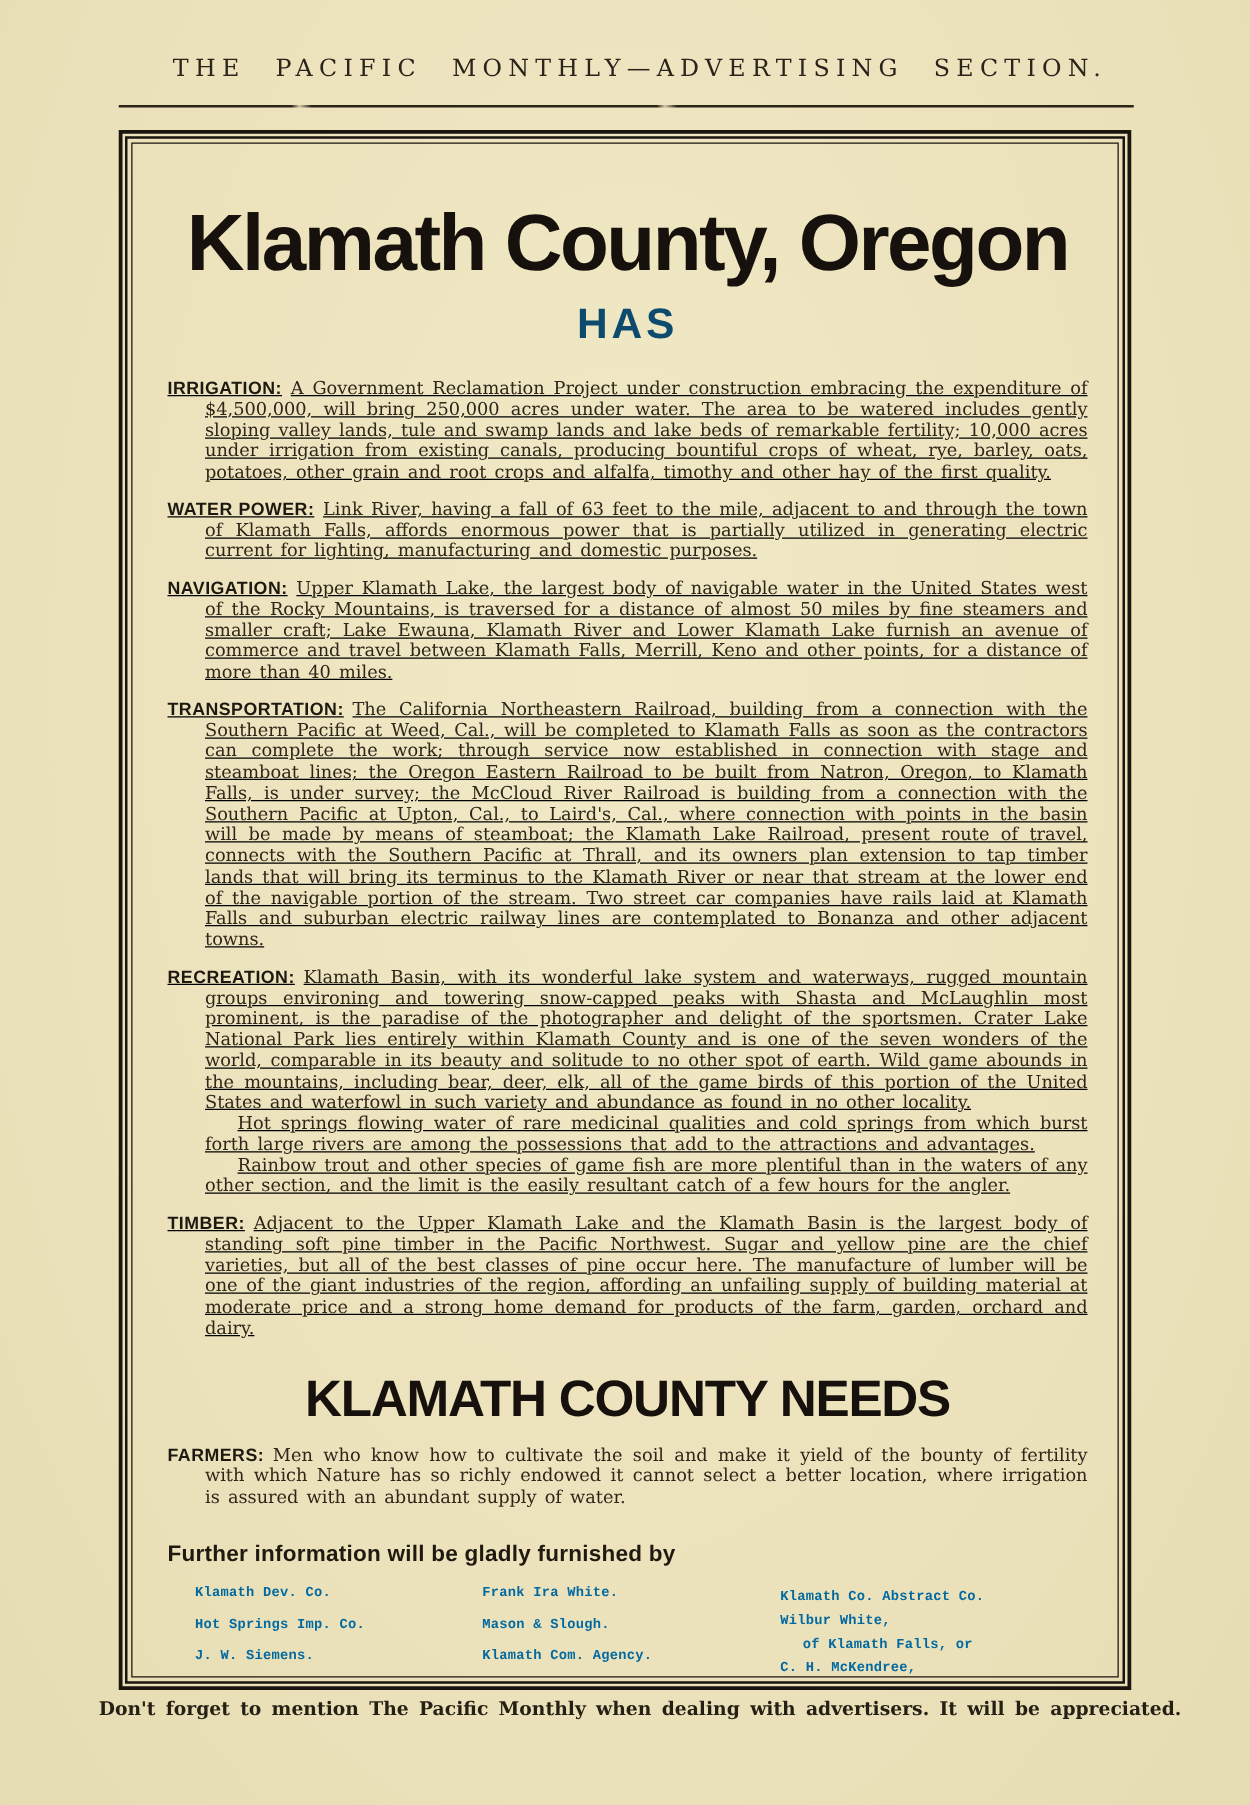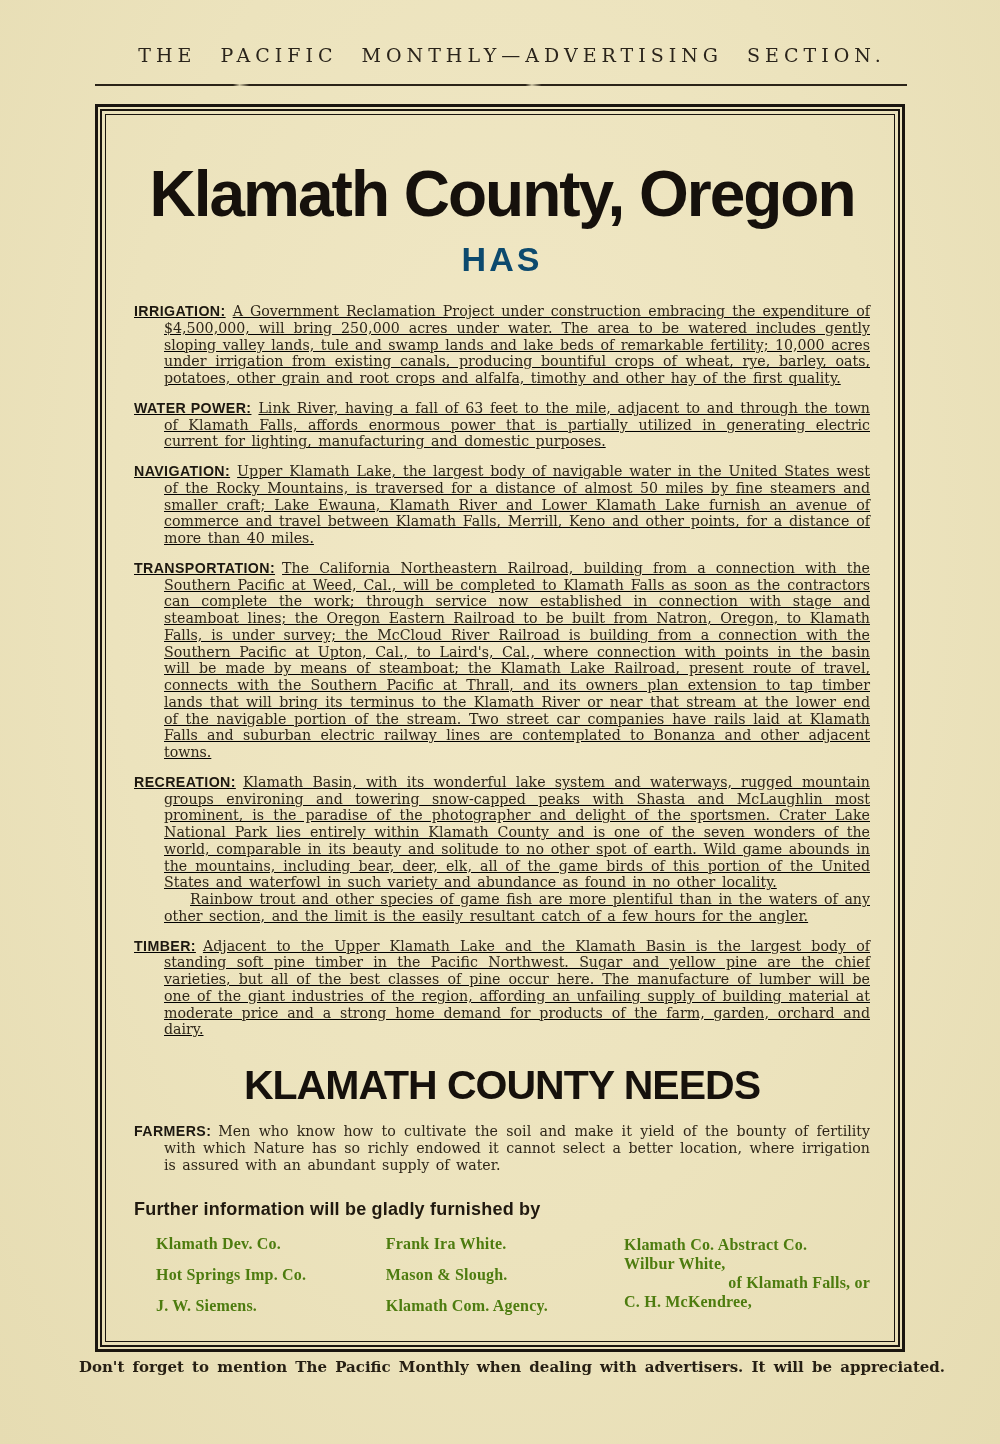--- a/index.html
+++ b/index.html
@@ -53,27 +53,27 @@
     font-family:"Liberation Sans", sans-serif;font-weight:700;
     font-size:41px;letter-spacing:-1px;color:#16110c;
   }
   .farmers{margin-top:14px;}
   .further-intro{
     margin-top:26px;
     font-family:"Liberation Sans", sans-serif;font-weight:700;
     font-size:18px;color:#20190f;letter-spacing:.2px;
   }
   .cols{display:flex;margin-top:15px;padding-left:22px;}
-  .col{font-family:Liberation Serif, serif;font-weight:700;font-size:16px;color:#4d7c0f;letter-spacing:.2px;}
+  .col{font-family:Liberation Mono, monospace;font-weight:700;font-size:11px;color:#0369a1;letter-spacing:.2px;}
   .col-1{width:243px;}
   .col-2{width:252px;}
   .col-3{width:260px;line-height:19px;}
   .col-1 .item,.col-2 .item{display:block;margin-bottom:13px;}
   .col-3 .item{display:block;}
-  .col-3 .ind1{padding-left:18px;text-align:right;}
+  .col-3 .ind1{padding-left:18px;}
   .footer-note{
     position:absolute;top:1358px;left:12px;width:100%;text-align:center;
     font-family:"DejaVu Serif", serif;font-weight:700;font-size:15px;
     color:#261f13;word-spacing:3px;
   }
 </style>
 </head>
 <body>
 
 <div class="masthead">THE PACIFIC MONTHLY—ADVERTISING SECTION.</div>
@@ -90,20 +90,21 @@
 
         <p class="sec"><span class="lbl">IRRIGATION:</span><span>A Government Reclamation Project under construction embracing the expenditure of $4,500,000, will bring 250,000 acres under water. The area to be watered includes gently sloping valley lands, tule and swamp lands and lake beds of remarkable fertility; 10,000 acres under irrigation from existing canals, producing bountiful crops of wheat, rye, barley, oats, potatoes, other grain and root crops and alfalfa, timothy and other hay of the first quality.</span></p>
 
         <p class="sec"><span class="lbl">WATER POWER:</span><span>Link River, having a fall of 63 feet to the mile, adjacent to and through the town of Klamath Falls, affords enormous power that is partially utilized in generating electric current for lighting, manufacturing and domestic purposes.</span></p>
 
         <p class="sec"><span class="lbl">NAVIGATION:</span><span>Upper Klamath Lake, the largest body of navigable water in the United States west of the Rocky Mountains, is traversed for a distance of almost 50 miles by fine steamers and smaller craft; Lake Ewauna, Klamath River and Lower Klamath Lake furnish an avenue of commerce and travel between Klamath Falls, Merrill, Keno and other points, for a distance of more than 40 miles.</span></p>
 
         <p class="sec"><span class="lbl">TRANSPORTATION:</span><span>The California Northeastern Railroad, building from a connection with the Southern Pacific at Weed, Cal., will be completed to Klamath Falls as soon as the contractors can complete the work; through service now established in connection with stage and steamboat lines; the Oregon Eastern Railroad to be built from Natron, Oregon, to Klamath Falls, is under survey; the McCloud River Railroad is building from a connection with the Southern Pacific at Upton, Cal., to Laird's, Cal., where connection with points in the basin will be made by means of steamboat; the Klamath Lake Railroad, present route of travel, connects with the Southern Pacific at Thrall, and its owners plan extension to tap timber lands that will bring its terminus to the Klamath River or near that stream at the lower end of the navigable portion of the stream. Two street car companies have rails laid at Klamath Falls and suburban electric railway lines are contemplated to Bonanza and other adjacent towns.</span></p>
 
         <p class="sec"><span class="lbl">RECREATION:</span><span>Klamath Basin, with its wonderful lake system and waterways, rugged mountain groups environing and towering snow-capped peaks with Shasta and McLaughlin most prominent, is the paradise of the photographer and delight of the sportsmen. Crater Lake National Park lies entirely within Klamath County and is one of the seven wonders of the world, comparable in its beauty and solitude to no other spot of earth. Wild game abounds in the mountains, including bear, deer, elk, all of the game birds of this portion of the United States and waterfowl in such variety and abundance as found in no other locality.</span></p>
+        <p class="sub">Hot springs flowing water of rare medicinal qualities and cold springs from which burst forth large rivers are among the possessions that add to the attractions and advantages.</p>
         <p class="sub">Rainbow trout and other species of game fish are more plentiful than in the waters of any other section, and the limit is the easily resultant catch of a few hours for the angler.</p>
 
         <p class="sec"><span class="lbl">TIMBER:</span><span>Adjacent to the Upper Klamath Lake and the Klamath Basin is the largest body of standing soft pine timber in the Pacific Northwest. Sugar and yellow pine are the chief varieties, but all of the best classes of pine occur here. The manufacture of lumber will be one of the giant industries of the region, affording an unfailing supply of building material at moderate price and a strong home demand for products of the farm, garden, orchard and dairy.</span></p>
 
       </div>
 
       <h2 class="needs-heading">KLAMATH COUNTY NEEDS</h2>
 
       <p class="sec farmers"><span class="lbl">FARMERS:</span><span>Men who know how to cultivate the soil and make it yield of the bounty of fertility with which Nature has so richly endowed it cannot select a better location, where irrigation is assured with an abundant supply of water.</span></p>
 

